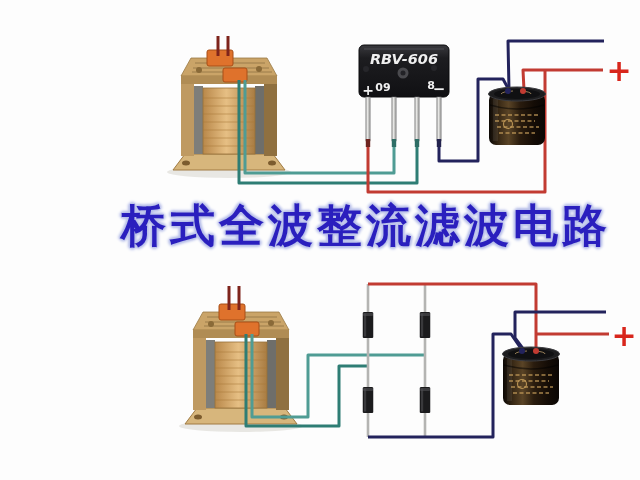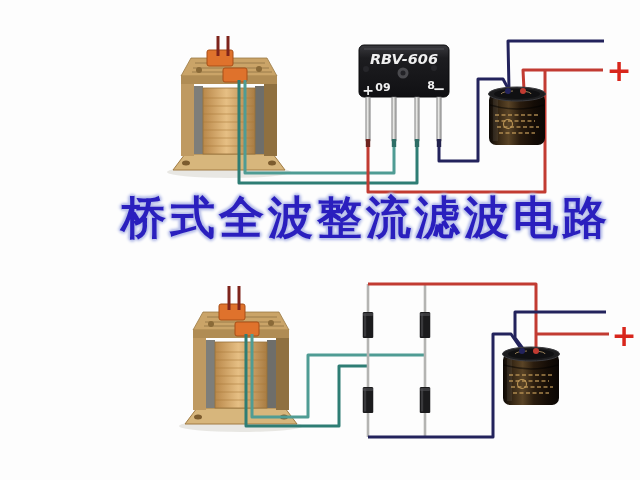--- a/index.html
+++ b/index.html
@@ -13,21 +13,21 @@
   .wire.navy{stroke:var(--wire-navy,#23235c);}
   .wire.tealA{stroke:var(--wire-teal-light,#4f9c94);}
   .wire.tealB{stroke:var(--wire-teal-dark,#2e7d74);}
   .wire.darkred{stroke:var(--wire-primary-darkred,#7e241c);}
   .lead{stroke:var(--lead-silver,#b4b4b2);stroke-width:2.6;}
 
   .plus-sign{fill:var(--plus-red,#d8261c);font-weight:bold;font-size:30px;}
   .bridge-label{fill:var(--bridge-text,#f0f0f0);font-weight:bold;}
 
   .title{
-    position:absolute;left:52px;top:192px;width:536px;height:56px;
+    position:absolute;left:52px;top:200px;width:536px;height:56px;
     text-align:center;font-size:45px;font-weight:bold;line-height:52px;
     color:var(--title-blue,#2a1fbe);letter-spacing:4px;white-space:nowrap;
     text-shadow:0 0 2px var(--title-glow,#b9c0ea),
                 2px 0 3px var(--title-glow,#b9c0ea),
                -2px 0 3px var(--title-glow,#b9c0ea),
                 0 2px 3px var(--title-glow,#b9c0ea),
                 0 -2px 3px var(--title-glow,#b9c0ea);
   }
   .watermark{
     position:absolute;left:452px;top:446px;height:24px;

